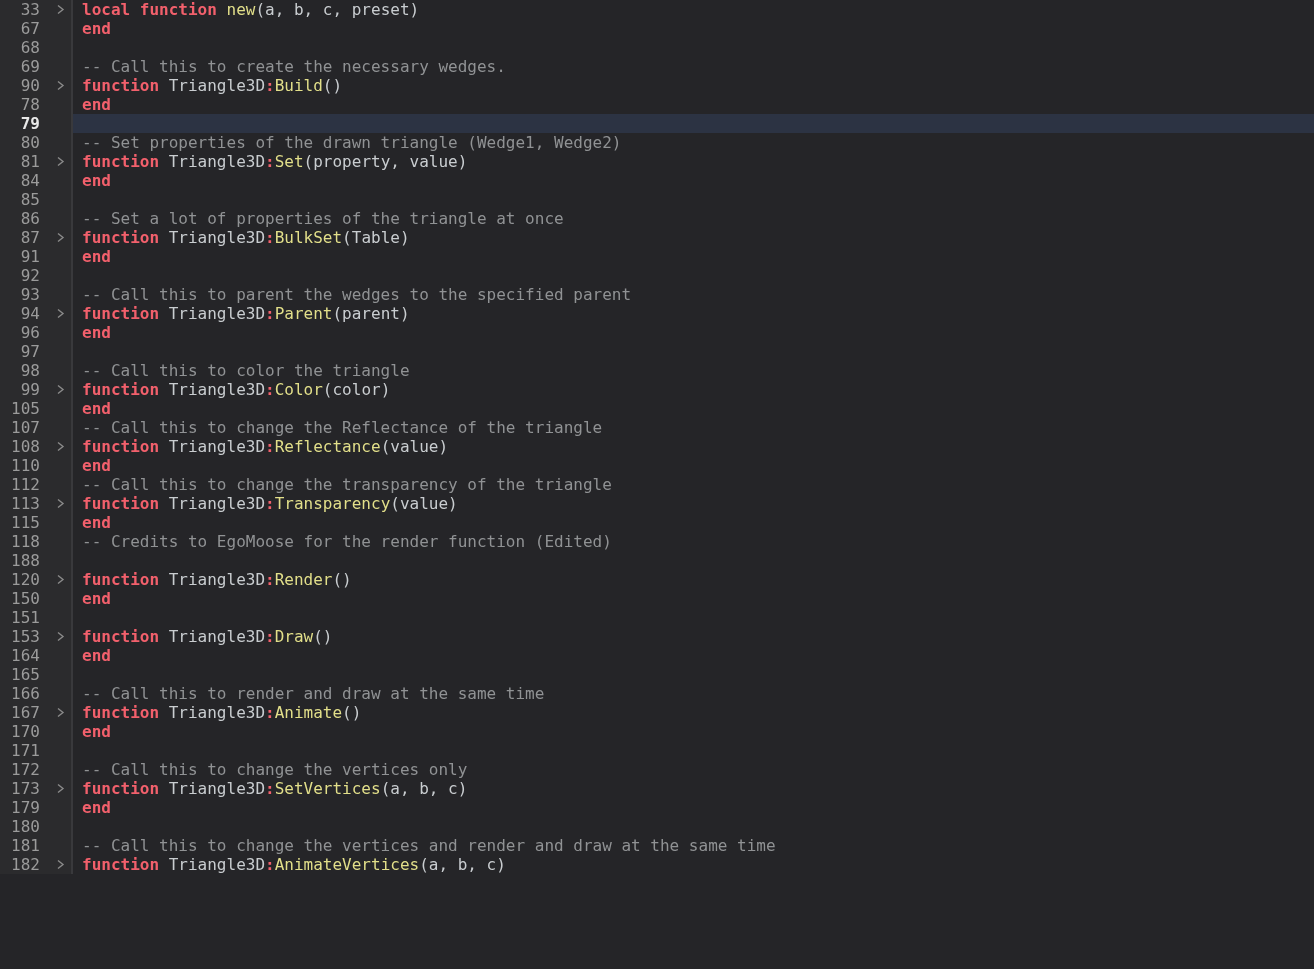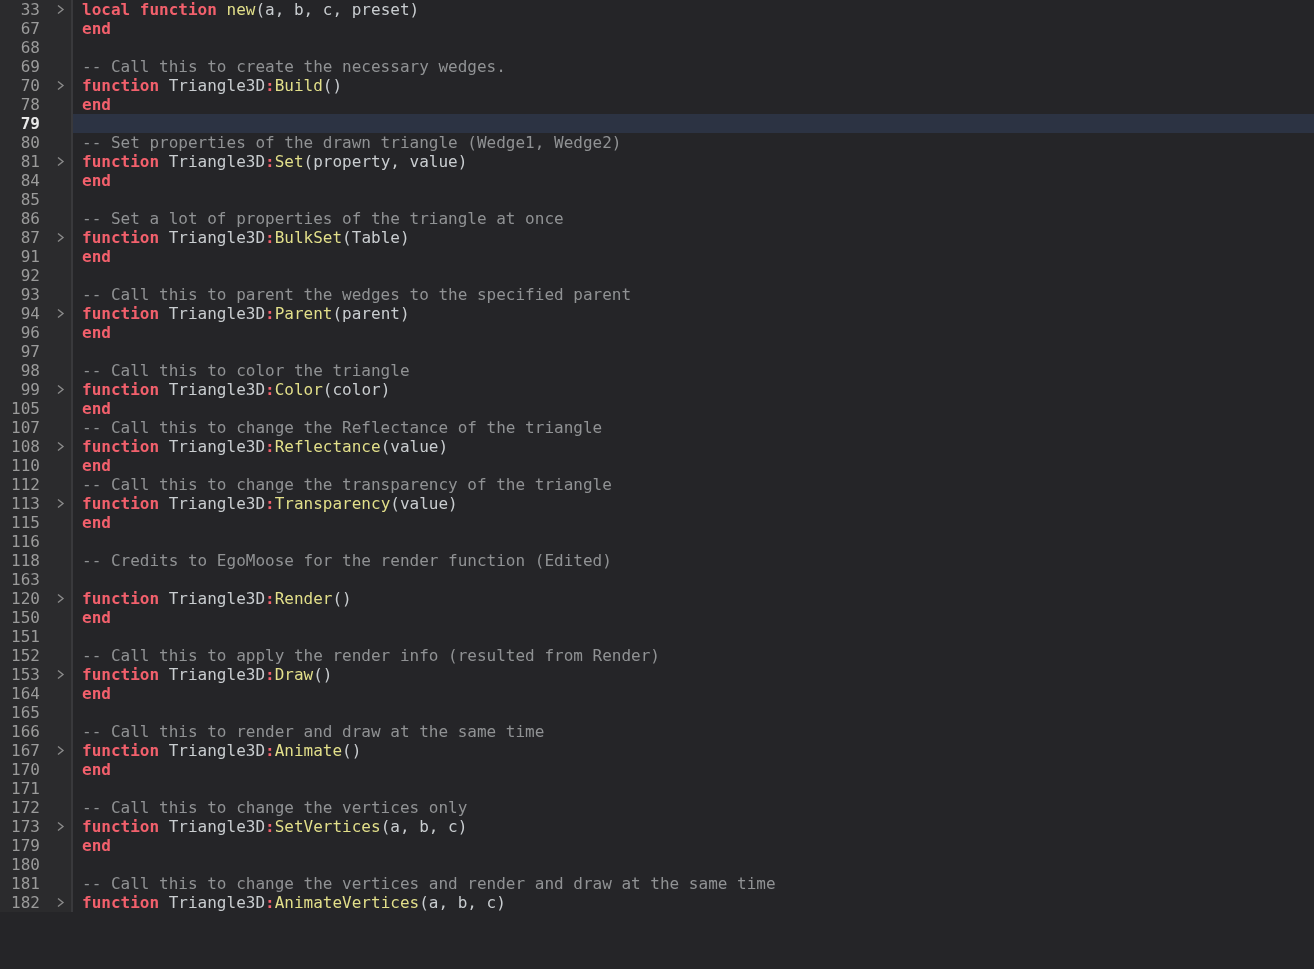--- a/index.html
+++ b/index.html
@@ -76,21 +76,21 @@
       </div>
       <div class="line">
         <div class="gutter">
           <span class="num">69</span>
           <span class="fold"></span>
         </div>
         <div class="code"><span class="tk-cm">-- Call this to create the necessary wedges.</span></div>
       </div>
       <div class="line">
         <div class="gutter">
-          <span class="num">70</span>
+          <span class="num">90</span>
           <span class="fold">
             <svg width="9" height="11" viewBox="0 0 9 11">
               <path d="M2 1.5 L7 5.5 L2 9.5" fill="none" stroke="#8a8a8a" stroke-width="1.4"></path>
             </svg>
           </span>
         </div>
         <div class="code"><span class="tk-kw">function</span><span class="tk-tx"> Triangle3D</span><span class="tk-kw">:</span><span class="tk-fn">Build</span><span class="tk-tx">()</span></div>
       </div>
       <div class="line">
         <div class="gutter">
@@ -272,35 +272,28 @@
       </div>
       <div class="line">
         <div class="gutter">
           <span class="num">115</span>
           <span class="fold"></span>
         </div>
         <div class="code"><span class="tk-kw">end</span></div>
       </div>
       <div class="line">
         <div class="gutter">
-          <span class="num">116</span>
-          <span class="fold"></span>
-        </div>
-        <div class="code"></div>
-      </div>
-      <div class="line">
-        <div class="gutter">
           <span class="num">118</span>
           <span class="fold"></span>
         </div>
         <div class="code"><span class="tk-cm">-- Credits to EgoMoose for the render function (Edited)</span></div>
       </div>
       <div class="line">
         <div class="gutter">
-          <span class="num">163</span>
+          <span class="num">188</span>
           <span class="fold"></span>
         </div>
         <div class="code"></div>
       </div>
       <div class="line">
         <div class="gutter">
           <span class="num">120</span>
           <span class="fold">
             <svg width="9" height="11" viewBox="0 0 9 11">
               <path d="M2 1.5 L7 5.5 L2 9.5" fill="none" stroke="#8a8a8a" stroke-width="1.4"></path>
@@ -315,27 +308,20 @@
           <span class="fold"></span>
         </div>
         <div class="code"><span class="tk-kw">end</span></div>
       </div>
       <div class="line">
         <div class="gutter">
           <span class="num">151</span>
           <span class="fold"></span>
         </div>
         <div class="code"></div>
-      </div>
-      <div class="line">
-        <div class="gutter">
-          <span class="num">152</span>
-          <span class="fold"></span>
-        </div>
-        <div class="code"><span class="tk-cm">-- Call this to apply the render info (resulted from Render)</span></div>
       </div>
       <div class="line">
         <div class="gutter">
           <span class="num">153</span>
           <span class="fold">
             <svg width="9" height="11" viewBox="0 0 9 11">
               <path d="M2 1.5 L7 5.5 L2 9.5" fill="none" stroke="#8a8a8a" stroke-width="1.4"></path>
             </svg>
           </span>
         </div>

